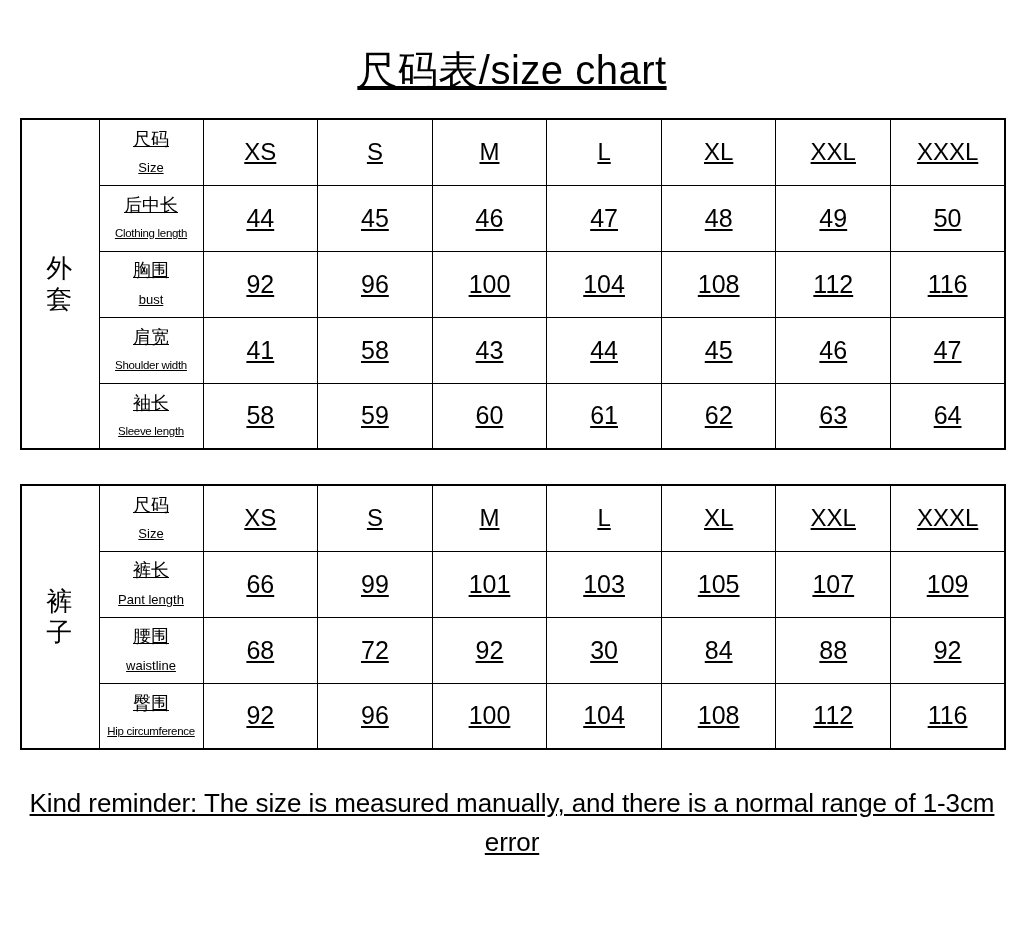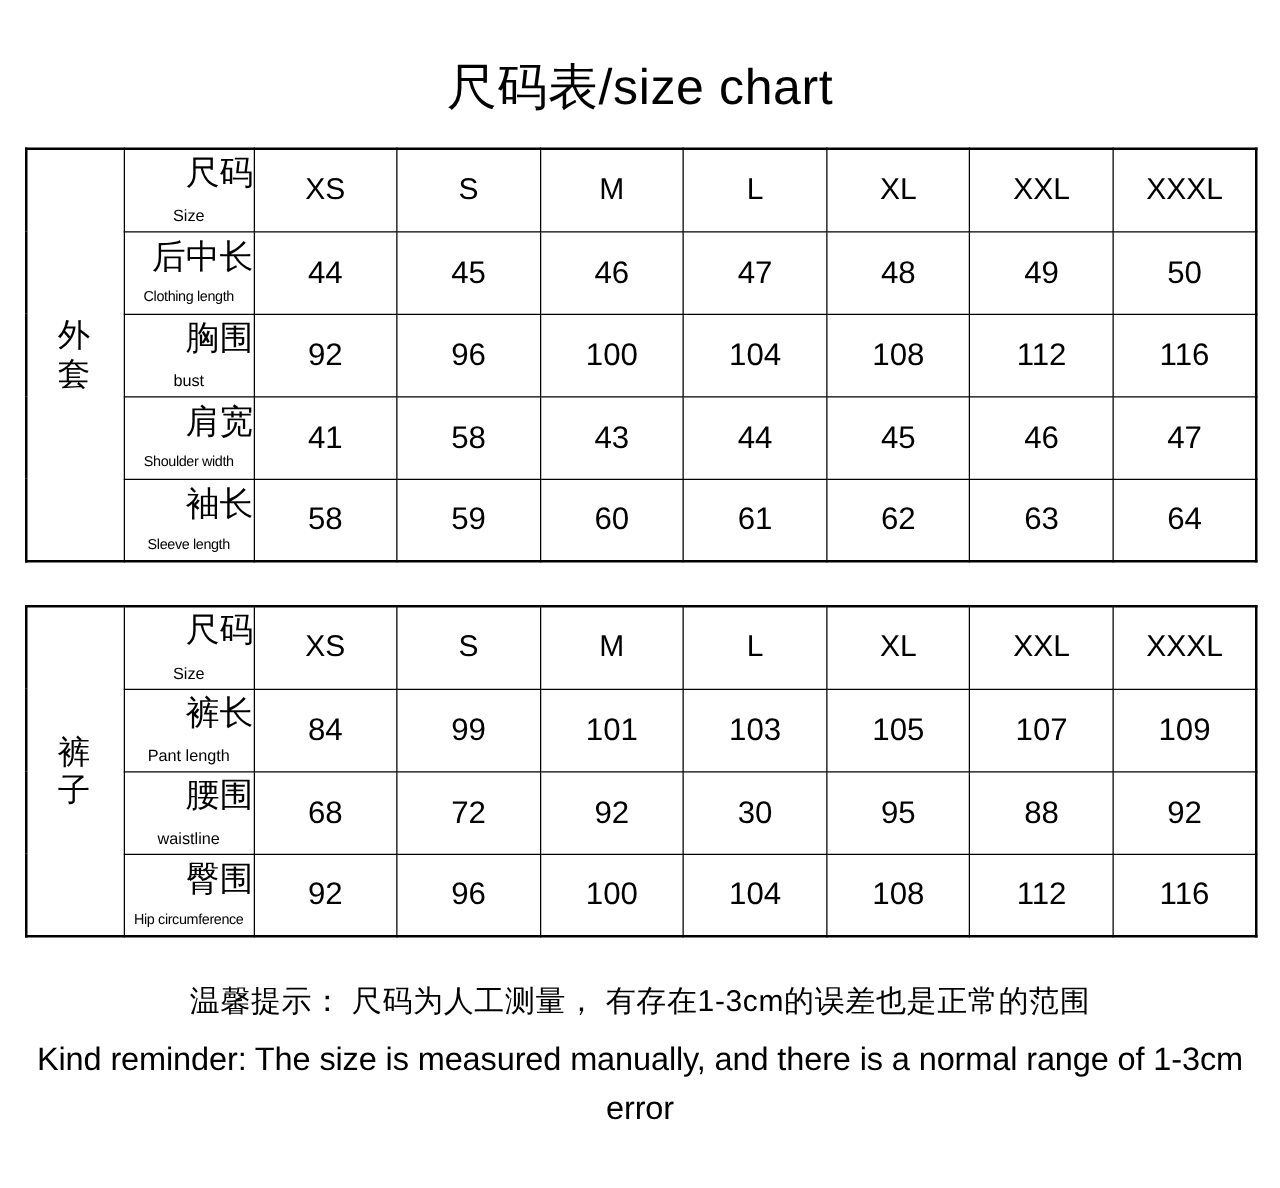--- a/index.html
+++ b/index.html
@@ -10,20 +10,21 @@
     height: 950px;
     background: #ffffff;
     font-family: "Liberation Sans", sans-serif;
     color: #000000;
   }
   .page {
     width: 1024px;
     height: 950px;
     position: relative;
     background: #ffffff;
+    text-decoration: underline;
   }
   .title {
     text-align: center;
     font-size: 40px;
     font-weight: 400;
     letter-spacing: 0.5px;
     padding-top: 48px;
     padding-bottom: 26px;
     line-height: 1.1;
   }
@@ -56,23 +57,22 @@
   .group-cell .gtext {
     display: inline-block;
     width: 34px;
     word-break: break-all;
   }
   .row-label {
     padding: 6px 2px 4px 2px;
   }
   .row-label .cn {
     display: block;
-    font-size: 27px;
+    font-size: 18px;
     line-height: 1.15;
-    text-align: right;
   }
   .row-label .en {
     display: block;
     font-size: 13px;
     line-height: 1.2;
     margin-top: 11px;
     white-space: nowrap;
     transform-origin: center;
   }
   .row-label .en.tight {
@@ -225,38 +225,38 @@
           <td class="hdr-cell">L</td>
           <td class="hdr-cell">XL</td>
           <td class="hdr-cell">XXL</td>
           <td class="hdr-cell">XXXL</td>
         </tr>
         <tr>
           <td class="row-label val-cell">
             <span class="cn">裤长</span>
             <span class="en">Pant length</span>
           </td>
-          <td class="val-cell">84</td>
+          <td class="val-cell">66</td>
           <td class="val-cell">99</td>
           <td class="val-cell">101</td>
           <td class="val-cell">103</td>
           <td class="val-cell">105</td>
           <td class="val-cell">107</td>
           <td class="val-cell">109</td>
         </tr>
         <tr>
           <td class="row-label val-cell">
             <span class="cn">腰围</span>
             <span class="en">waistline</span>
           </td>
           <td class="val-cell">68</td>
           <td class="val-cell">72</td>
           <td class="val-cell">92</td>
           <td class="val-cell">30</td>
-          <td class="val-cell">95</td>
+          <td class="val-cell">84</td>
           <td class="val-cell">88</td>
           <td class="val-cell">92</td>
         </tr>
         <tr>
           <td class="row-label val-cell">
             <span class="cn">臀围</span>
             <span class="en tight">Hip circumference</span>
           </td>
           <td class="val-cell">92</td>
           <td class="val-cell">96</td>
@@ -264,17 +264,16 @@
           <td class="val-cell">104</td>
           <td class="val-cell">108</td>
           <td class="val-cell">112</td>
           <td class="val-cell">116</td>
         </tr>
       </tbody>
     </table>
   </div>
 
   <div class="footer">
-    <div class="cn-note">温馨提示： 尺码为人工测量， 有存在1-3cm的误差也是正常的范围</div>
     <div class="en-note">Kind reminder: The size is measured manually, and there is a normal range of 1-3cm error</div>
   </div>
 
 </div>
 
 </body></html>

